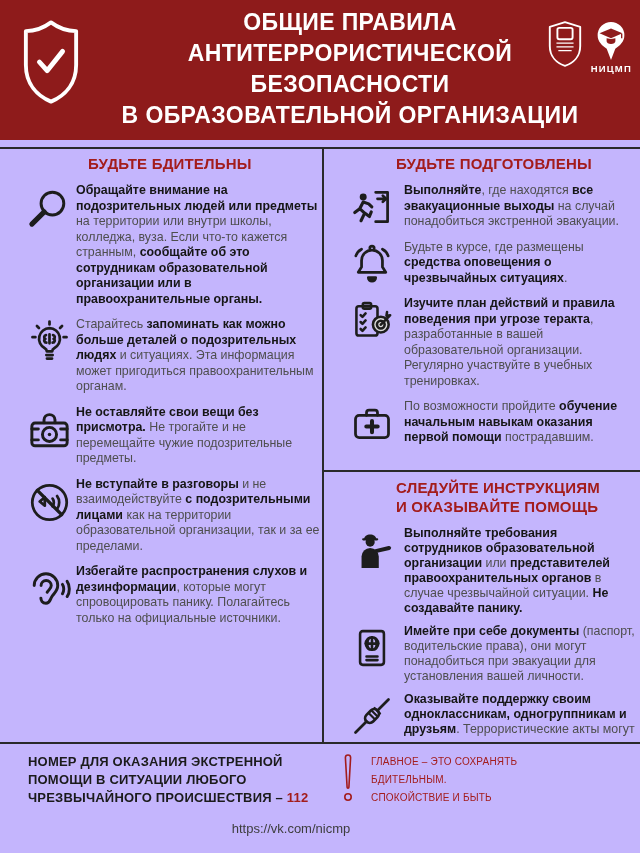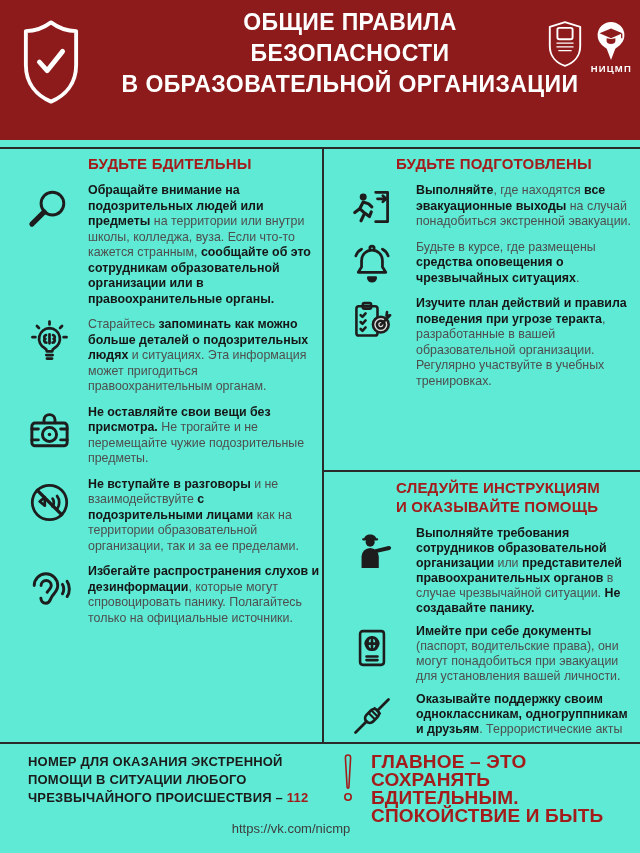--- a/index.html
+++ b/index.html
@@ -1,16 +1,16 @@
 <!DOCTYPE html>
 <html><head>
 <meta charset="utf-8">
 <style>
   html,body{margin:0;padding:0;background:#bfbfbf}
-  .page{position:relative;width:640px;height:853px;background:#5eead4;
+  .page{position:relative;width:640px;height:853px;background:#c4b5fd;
         font-family:"Liberation Sans",sans-serif;overflow:hidden;margin:0 auto}
 
   
   .header{position:absolute;left:0;top:0;width:640px;height:140px;background:#8e1b1b}
   .header-title{position:absolute;left:105px;top:7px;width:490px;text-align:center;
         color:#ffffff;font-weight:800;font-size:23px;line-height:31px;letter-spacing:.4px}
   .shield-badge{position:absolute;left:22px;top:18px}
   .logos{position:absolute;right:8px;top:20px;display:flex;align-items:flex-start;gap:7px}
   .logo-col{display:flex;flex-direction:column;align-items:center}
   .logo-caption{color:#fff;font-size:9.5px;font-weight:700;letter-spacing:1.2px;margin-top:1px}
@@ -24,53 +24,54 @@
 
   
   .col{position:absolute;overflow:hidden}
   #col-left{left:22px;top:152px;width:300px;height:589px}
   #col-right-top{left:340px;top:152px;width:296px;height:317px}
   #col-right-bottom{left:340px;top:476px;width:296px;height:265px}
 
   h2.sec{margin:2px 0 10px 66px;color:#a31c1c;font-size:15px;line-height:19px;letter-spacing:.2px;font-weight:800}
   #col-right-top h2.sec,#col-right-bottom h2.sec{margin-left:56px}
 
-  .item{display:flex;gap:12px;margin-bottom:10px}
+  .item{display:flex;margin-bottom:10px}
   .icon{flex:0 0 54px;display:flex;justify-content:center;align-items:flex-start;padding-top:2px}
   #col-right-top .icon,#col-right-bottom .icon{flex-basis:64px}
   .icon svg{width:47px;height:47px}
   #col-right-top .icon svg,#col-right-bottom .icon svg{width:44px;height:44px}
   .txt{margin:0;font-size:12.4px;line-height:15.5px;color:#4e4e4e}
   #col-right-bottom .txt{line-height:15px}
   #col-right-bottom .item{margin-bottom:8px}
   .txt .b{color:#161616;font-weight:700}
 
   
   #footer-left{position:absolute;left:28px;top:753px;width:282px;text-align:left;
         font-size:13px;font-weight:700;color:#1b1b1b;line-height:18px;letter-spacing:.2px}
   #footer-left .red{color:#a31c1c}
   #footer-right{position:absolute;left:336px;top:750px;display:flex;gap:11px}
-  #footer-right .msg{font-size:19px;font-weight:700;color:#a31c1c;line-height:18px;padding-top:3px;letter-spacing:.2px}
+  #footer-right .msg{font-size:10px;font-weight:400;color:#a31c1c;line-height:18px;padding-top:3px;letter-spacing:.2px}
   #exclamation-wrap svg{width:24px;height:56px}
   #url{position:absolute;left:0;top:821px;width:582px;text-align:center;font-size:13px;color:#3d3d3d}
 </style>
 </head>
 <body>
 
 <div class="page">
 
   <header class="header">
     <span class="shield-badge">
       <svg width="58" height="88" viewBox="0 0 60 90" fill="none" stroke="#ffffff" stroke-width="4" stroke-linecap="round" stroke-linejoin="round">
         <path d="M30 4C38 10 48 13 56 13v35c0 20-12 32-26 38C16 80 4 68 4 48V13c8 0 18-3 26-9z"></path>
         <path d="M18 45l8 9 16-20" stroke-width="5"></path>
       </svg>
     </span>
     <div class="header-title">
       <div>ОБЩИЕ ПРАВИЛА</div>
+      <div>АНТИТЕРРОРИСТИЧЕСКОЙ</div>
       <div>БЕЗОПАСНОСТИ</div>
       <div>В ОБРАЗОВАТЕЛЬНОЙ ОРГАНИЗАЦИИ</div>
     </div>
     <div class="logos">
       <span>
         <svg width="38" height="48" viewBox="0 0 40 50" fill="none" stroke="#ffffff" stroke-width="2" stroke-linejoin="round">
           <path d="M20 2 36 7v20c0 11-7 18-16 21C11 45 4 38 4 27V7z"></path>
           <rect x="12" y="8" width="16" height="12" rx="2"></rect>
           <path d="M11 24h18M11 28h18M13 32h14" stroke-width="1.4"></path>
         </svg>
@@ -183,20 +184,30 @@
     <rect x="7" y="2.8" width="4.5" height="3" rx=".8"></rect>
     <path d="M5.8 9.3l1 1 1.7-1.9M5.8 13.1l1 1 1.7-1.9M5.8 16.9l1 1 1.7-1.9"></path>
     <circle cx="16.8" cy="14.5" r="4.3" fill="#d9d9d9"></circle>
     <circle cx="16.8" cy="14.5" r="2.1"></circle>
               <circle cx="16.8" cy="14.5" r=".5" fill="#1d1d1d" stroke="none"></circle>
     <path d="M21.6 9.7l-4.8 4.8M21.9 9.4l-2 .3.3-2"></path>
   </svg>
           </span>
           <p class="txt"><span class="b">Изучите план действий и правила поведения при угрозе теракта</span><span>, разработанные в вашей образовательной организации. Регулярно участвуйте в учебных тренировках.</span></p>
         </div>
+        <div class="item">
+          <span class="icon">
+            <svg viewBox="0 0 24 24" fill="none" stroke="#1d1d1d" stroke-width="1.5" stroke-linecap="round" stroke-linejoin="round">
+    <rect x="3" y="7.8" width="18" height="12.2" rx="2"></rect>
+    <path d="M9 7.8V6.4c0-.8.6-1.4 1.4-1.4h3.2c.8 0 1.4.6 1.4 1.4v1.4"></path>
+    <path d="M12 10.9v6.1M8.9 13.9h6.2" stroke-width="2.2"></path>
+  </svg>
+          </span>
+          <p class="txt"><span>По возможности пройдите </span><span class="b">обучение начальным навыкам оказания первой помощи</span><span> пострадавшим.</span></p>
+        </div>
       </div>
   </section>
 
   <section class="col" id="col-right-bottom">
     <h2 class="sec">
       <span>СЛЕДУЙТЕ ИНСТРУКЦИЯМ</span><br>
       <span>И ОКАЗЫВАЙТЕ ПОМОЩЬ</span>
     </h2>
     <div>
         <div class="item">

